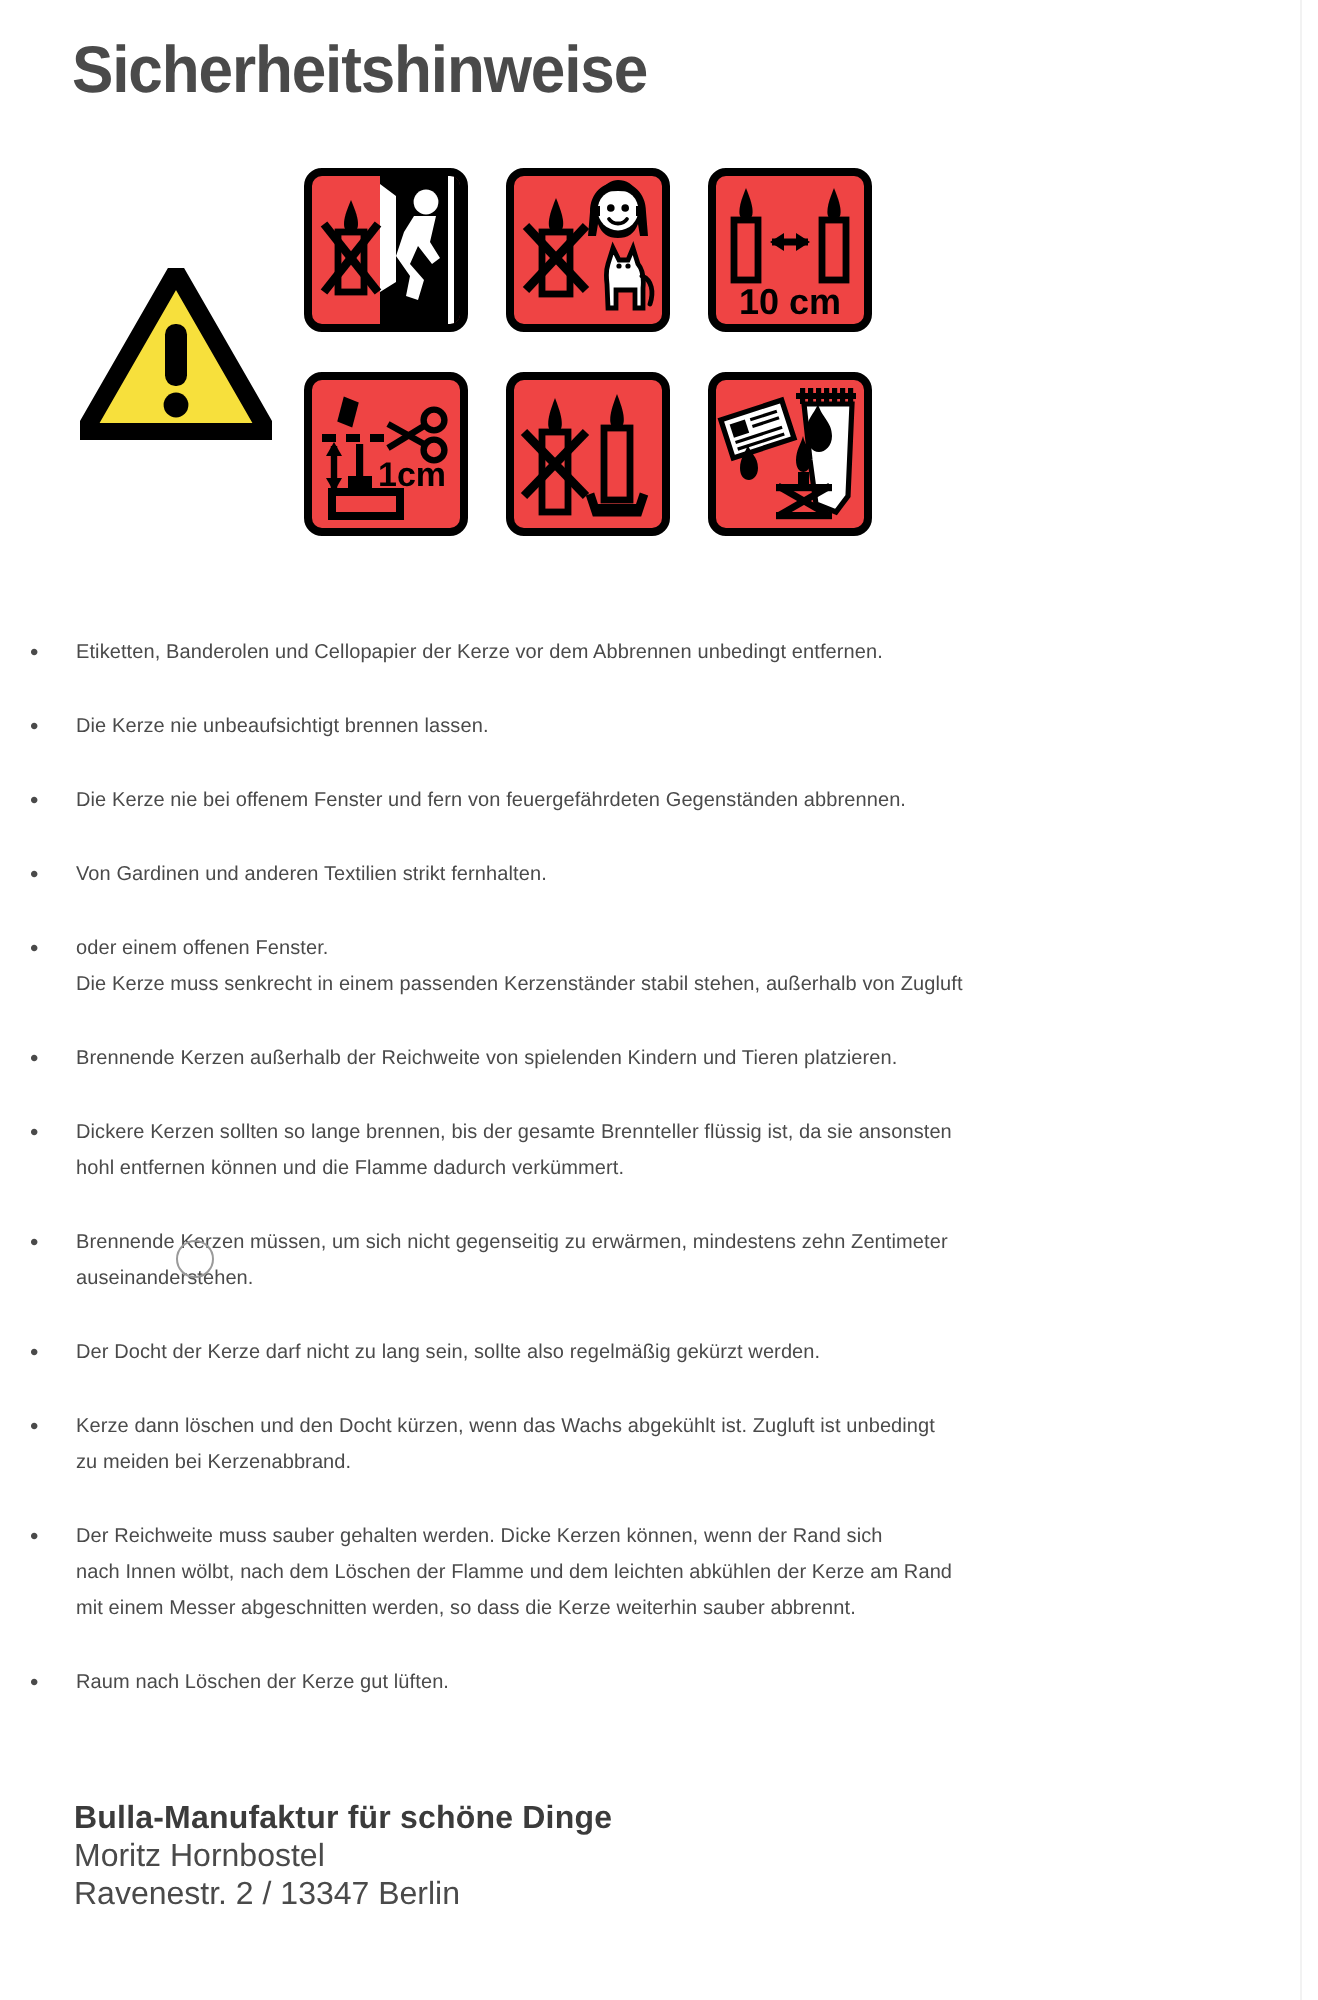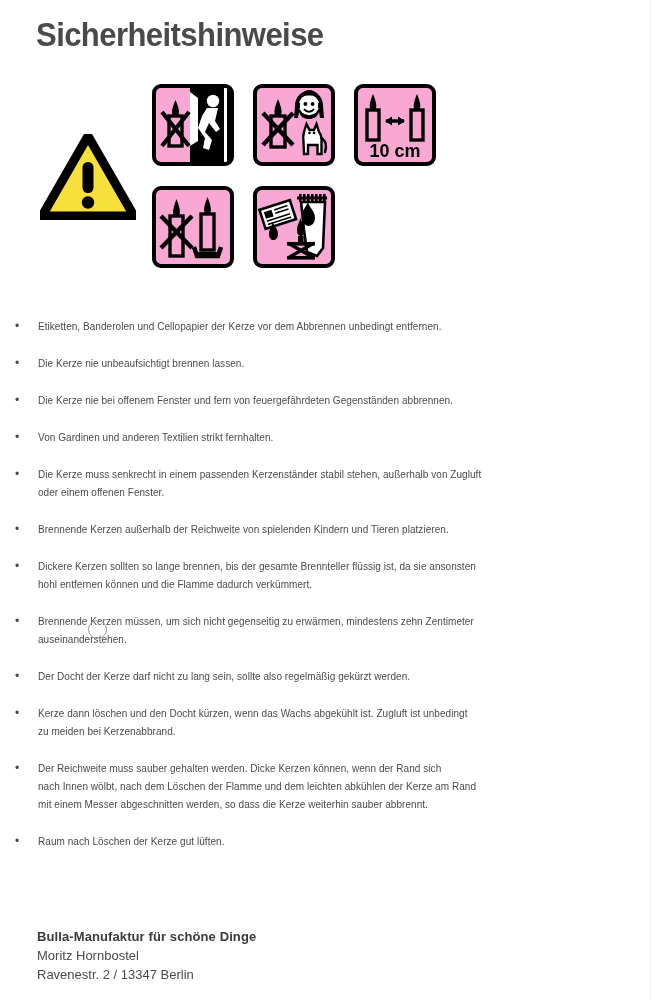--- a/index.html
+++ b/index.html
@@ -61,21 +61,21 @@
     grid-template-rows: repeat(2, 82px);
     column-gap: 19px;
     row-gap: 20px;
   }
 
   .picto {
     width: 82px;
     height: 82px;
     border: 4px solid #000000;
     border-radius: 9px;
-    background: #f9a8d4;
+    background: #ef4444;
     overflow: hidden;
     position: relative;
   }
   .picto svg { display: block; width: 100%; height: 100%; }
 
   
   .bullets {
     position: absolute;
     left: 13px;
     top: 318px;
@@ -99,24 +99,23 @@
     color: #4a4a4a;
     line-height: 18px;
   }
   .bullet-item .line { display: block; white-space: nowrap; }
 
   
   .footer {
     position: absolute;
     left: 37px;
     top: 900px;
-    font-size: 13px;
+    font-size: 16px;
     line-height: 19px;
     color: #4a4a4a;
-    margin-top: 27px;
   }
   .footer .company {
     font-weight: bold;
     color: #3b3b3b;
     letter-spacing: 0.1px;
   }
   .footer .fline { display: block; white-space: nowrap; }
 
   
   .cursor-ring {
@@ -217,20 +216,48 @@
           <path d="M59 6 C61.4 12 62.3 15 62.3 18 C62.3 20.8 60.9 22 59 22 C57.1 22 55.7 20.8 55.7 18 C55.7 15 56.6 12 59 6 Z" fill="#000000"></path>
 
           <line x1="28" y1="33" x2="46" y2="33" stroke="#000000" stroke-width="3.6"></line>
           <path d="M27 33 L34 28.5 L34 37.5 Z" fill="#000000"></path>
           <path d="M47 33 L40 28.5 L40 37.5 Z" fill="#000000"></path>
 
           <text x="37" y="69" font-family="Liberation Sans, sans-serif" font-size="18" font-weight="bold" text-anchor="middle" fill="#000000">10 cm</text>
         </svg>
       </div>
 
+      <div class="picto">
+        <svg viewBox="0 0 74 74" xmlns="http://www.w3.org/2000/svg">
+
+          <path d="M17 8 L24 12 L19 24 L12 20 Z" fill="#000000" transform="rotate(-8 18 16)"></path>
+
+          <line x1="5" y1="29" x2="12" y2="29" stroke="#000000" stroke-width="4"></line>
+          <line x1="17" y1="29" x2="24" y2="29" stroke="#000000" stroke-width="4"></line>
+          <line x1="29" y1="29" x2="36" y2="29" stroke="#000000" stroke-width="4"></line>
+
+          <g stroke="#000000" stroke-width="3.2" fill="none">
+            <line x1="38" y1="22" x2="56" y2="32"></line>
+            <line x1="38" y1="34" x2="56" y2="23"></line>
+            <circle cx="61" cy="35" r="5.2"></circle>
+            <circle cx="61" cy="20" r="5.2"></circle>
+          </g>
+
+          <rect x="22" y="32" width="3.6" height="16" fill="#000000"></rect>
+
+          <rect x="10" y="56" width="34" height="12" fill="none" stroke="#000000" stroke-width="4"></rect>
+          <rect x="18" y="48" width="12" height="9" fill="#000000"></rect>
+
+          <line x1="11" y1="33" x2="11" y2="54" stroke="#000000" stroke-width="3.2"></line>
+          <path d="M11 31 L7 38 L15 38 Z" fill="#000000"></path>
+          <path d="M11 56 L7 49 L15 49 Z" fill="#000000"></path>
+
+          <text x="50" y="53" font-family="Liberation Sans, sans-serif" font-size="17" font-weight="bold" text-anchor="middle" fill="#000000">1cm</text>
+        </svg>
+      </div>
 
       <div class="picto">
         <svg viewBox="0 0 74 74" xmlns="http://www.w3.org/2000/svg">
 
           <rect x="14" y="26" width="13" height="40" fill="none" stroke="#000000" stroke-width="3.4"></rect>
           <path d="M20.5 9 C23 15.5 23.9 18.8 23.9 22 C23.9 25 22.5 26 20.5 26 C18.5 26 17.1 25 17.1 22 C17.1 18.8 18 15.5 20.5 9 Z" fill="#000000"></path>
           <line x1="5" y1="26" x2="36" y2="58" stroke="#000000" stroke-width="4.4"></line>
           <line x1="36" y1="26" x2="5" y2="58" stroke="#000000" stroke-width="4.4"></line>
 
           <rect x="45" y="24" width="13" height="36" fill="none" stroke="#000000" stroke-width="3.4"></rect>
@@ -296,22 +323,22 @@
 
     <div class="bullet-item">
       <span class="line">Die Kerze nie bei offenem Fenster und fern von feuergefährdeten Gegenständen abbrennen.</span>
     </div>
 
     <div class="bullet-item">
       <span class="line">Von Gardinen und anderen Textilien strikt fernhalten.</span>
     </div>
 
     <div class="bullet-item">
+      <span class="line">oder einem offenen Fenster.</span>
       <span class="line">Die Kerze muss senkrecht in einem passenden Kerzenständer stabil stehen, außerhalb von Zugluft</span>
-      <span class="line">oder einem offenen Fenster.</span>
     </div>
 
     <div class="bullet-item">
       <span class="line">Brennende Kerzen außerhalb der Reichweite von spielenden Kindern und Tieren platzieren.</span>
     </div>
 
     <div class="bullet-item">
       <span class="line">Dickere Kerzen sollten so lange brennen, bis der gesamte Brennteller flüssig ist, da sie ansonsten</span>
       <span class="line">hohl entfernen können und die Flamme dadurch verkümmert.</span>
     </div>

